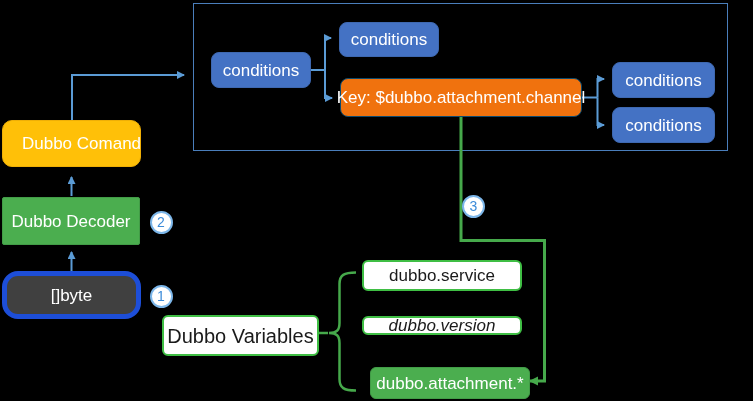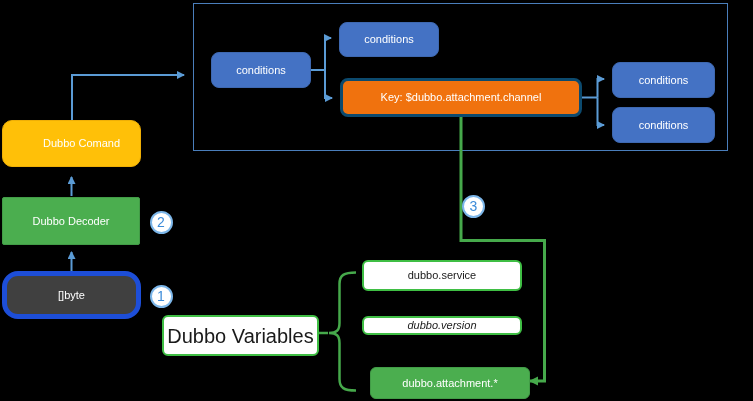--- a/index.html
+++ b/index.html
@@ -7,29 +7,29 @@
     position:relative;width:753px;height:401px;background:#000;overflow:hidden;
     font-family:"Liberation Sans",sans-serif;
   }
   .panel{
     position:absolute;left:193px;top:3px;width:533px;height:146px;
     border:1.5px solid #4A7EBB;background:transparent;z-index:0;
   }
   .wires{position:absolute;left:0;top:0;width:753px;height:401px;z-index:1;}
   .node{
     position:absolute;display:flex;align-items:center;justify-content:center;
-    color:#fff;font-size:11px;line-height:1;z-index:2;box-sizing:border-box;
+    color:#fff;font-size:17px;line-height:1;z-index:2;box-sizing:border-box;
     white-space:nowrap;
   }
   .blue{background:#4472C4;border:1px solid #3E68B0;border-radius:8px;}
   .lightblue{background:#404040;border:5px solid #1d4ed8;border-radius:16px;}
   .yellow{background:#FFC008;border:1px solid #EFAF06;border-radius:10px;padding-left:20px;}
   .green{background:#4BAE4F;border:1px solid #429C47;border-radius:2px;}
   .greensm{background:#4BAE4F;border:1px solid #429C47;border-radius:6px;}
-  .orange{background:#F0720E;border:3px solid #0c4a6e;border-radius:8px;}
+  .orange{background:#F0720E;border:1px solid #0c4a6e;border-radius:8px;}
   .whitebox{background:#fff;border:2px solid #3FBE44;border-radius:6px;color:#1a1a1a;}
   .circle{
     position:absolute;width:23px;height:23px;border-radius:50%;
     background:#fff;border:2.5px solid #7CB6E9;box-sizing:border-box;
     display:flex;align-items:center;justify-content:center;
     color:#3C8BD9;font-size:14px;z-index:3;
   }
 </style>
 </head>
 <body>

